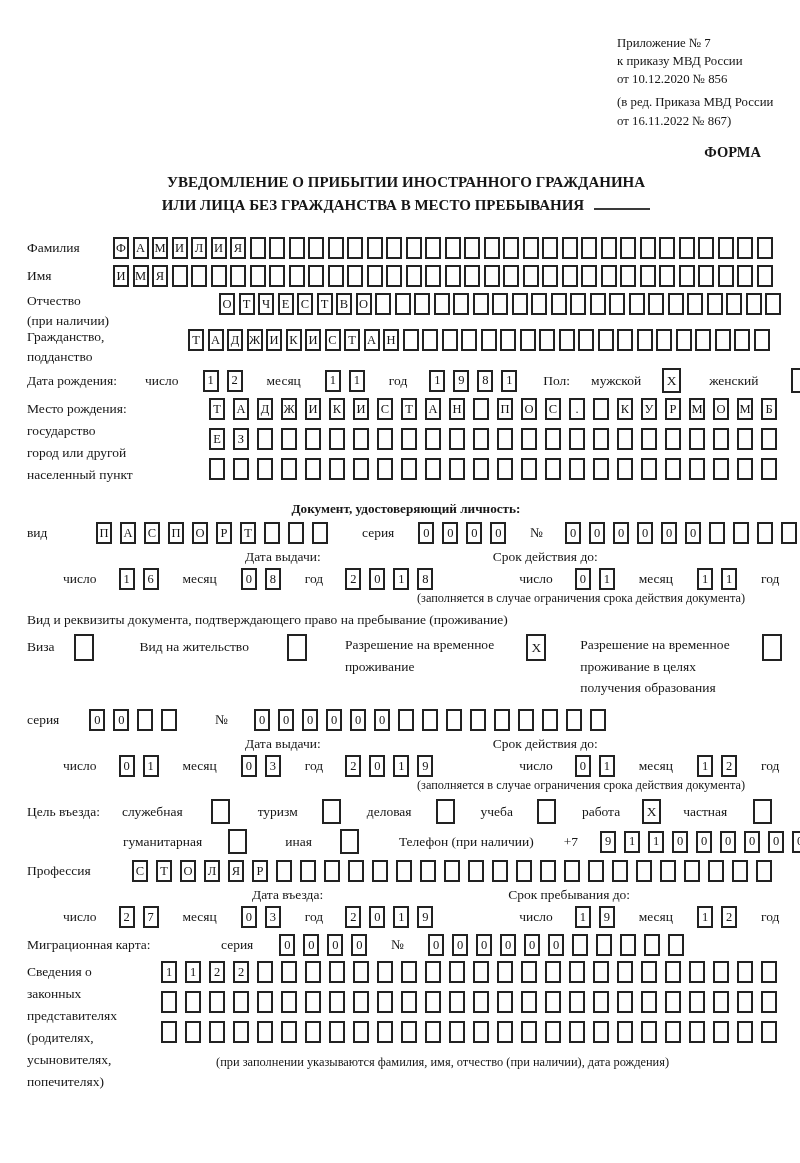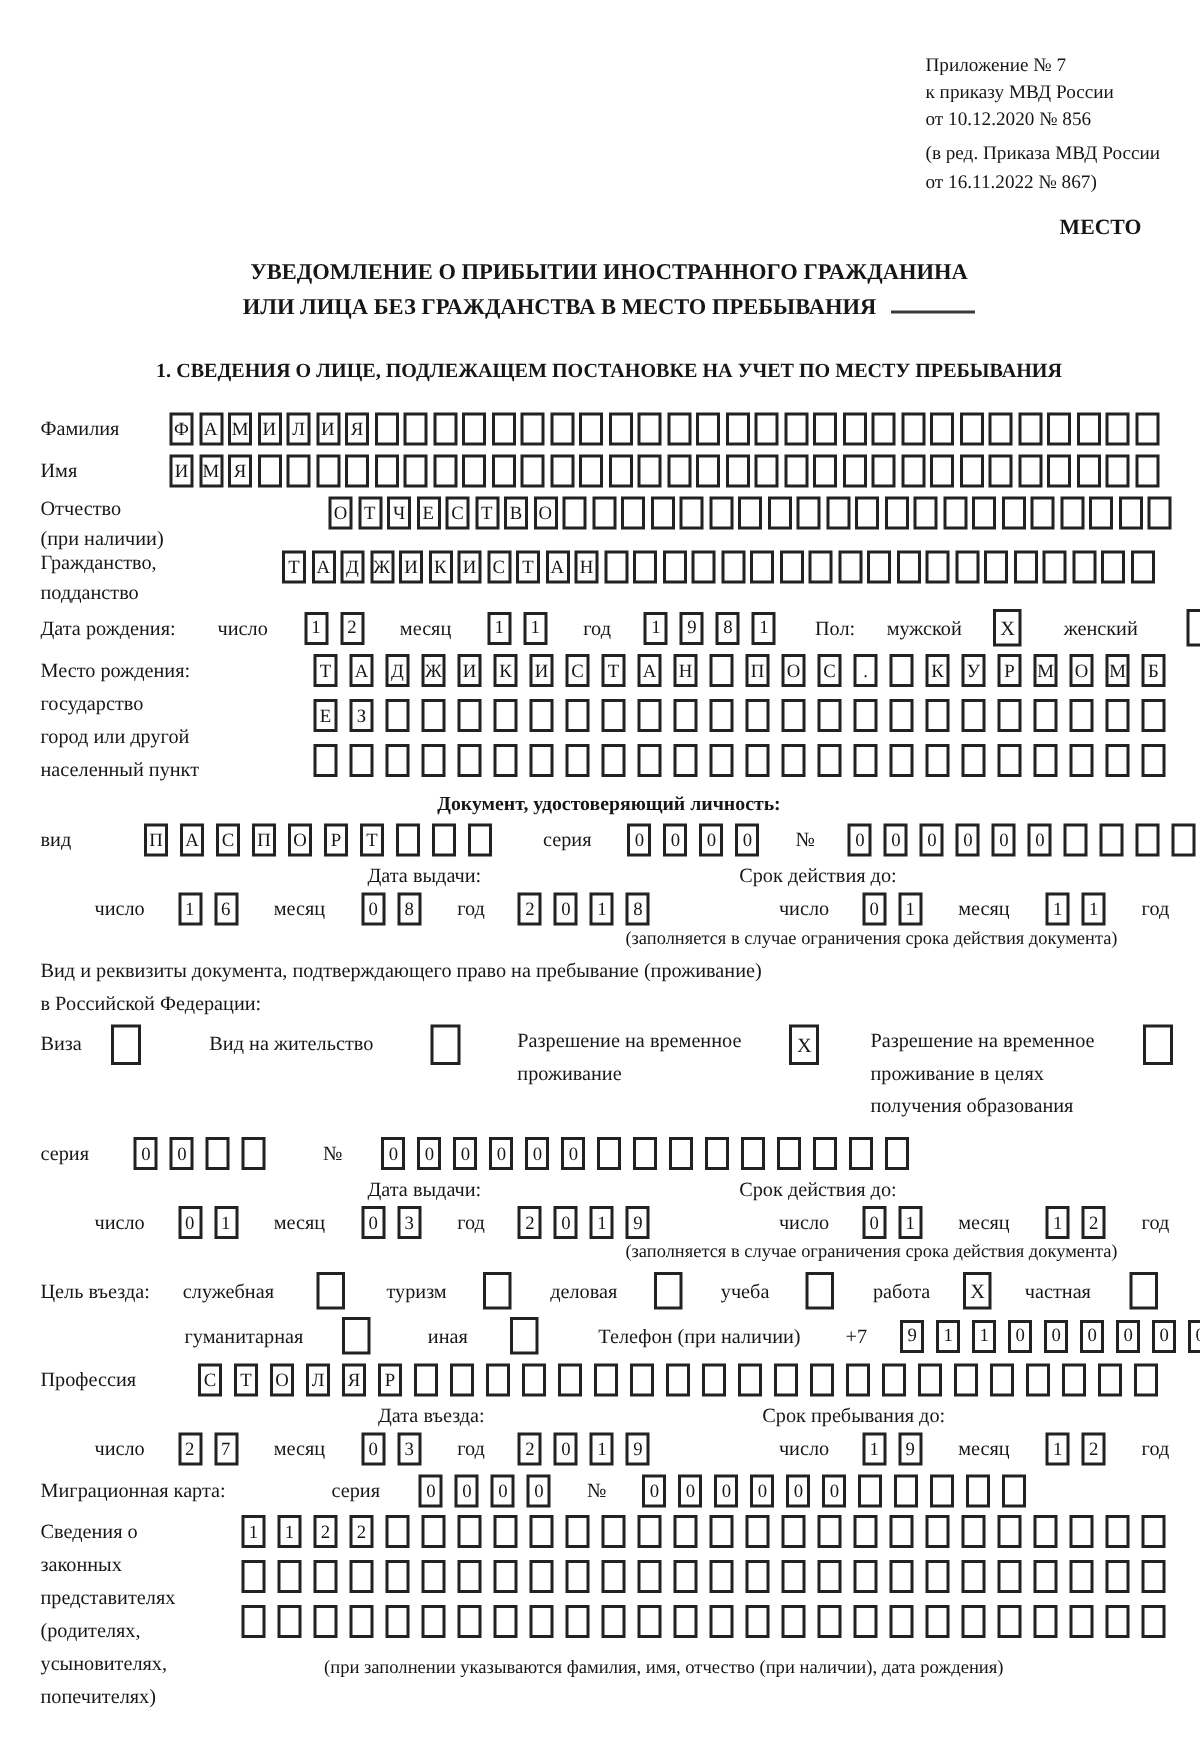--- a/index.html
+++ b/index.html
@@ -40,30 +40,29 @@
 
 <div class="page">
 
   <div class="hdr">
     <div>Приложение № 7</div>
     <div>к приказу МВД России</div>
     <div>от 10.12.2020 № 856</div>
     <div class="sub">(в ред. Приказа МВД России</div>
     <div>от 16.11.2022 № 867)</div>
   </div>
-  <div class="forma">МЕСТО</div>
+  <div class="forma">ФОРМА</div>
 
   <div class="title">
     <div>УВЕДОМЛЕНИЕ О ПРИБЫТИИ ИНОСТРАННОГО ГРАЖДАНИНА</div>
     <div>
       <span>ИЛИ ЛИЦА БЕЗ ГРАЖДАНСТВА В МЕСТО ПРЕБЫВАНИЯ</span><span class="uline"></span>
     </div>
   </div>
 
-  <div class="sect">1. СВЕДЕНИЯ О ЛИЦЕ, ПОДЛЕЖАЩЕМ ПОСТАНОВКЕ НА УЧЕТ ПО МЕСТУ ПРЕБЫВАНИЯ</div>
 
   <div class="frow" style="margin-top:20px">
     <div class="lbl" style="width:70px">Фамилия</div>
     <div class="cells tight">
         <div class="cell">Ф</div>
         <div class="cell">А</div>
         <div class="cell">М</div>
         <div class="cell">И</div>
         <div class="cell">Л</div>
         <div class="cell">И</div>
@@ -323,21 +322,21 @@
           <div class="cell"></div>
           <div class="cell"></div>
           <div class="cell"></div>
           <div class="cell"></div>
           <div class="cell"></div>
           <div class="cell"></div>
         </div>
     </div>
   </div>
 
-  <div class="sect" style="margin-top:4px;font-size:13.2px">Документ, удостоверяющий личность:</div>
+  <div class="sect" style="margin-top:15px;font-size:13.2px">Документ, удостоверяющий личность:</div>
 
   <div class="frow mt5">
     <span class="lbl" style="width:53px">вид</span>
     <div class="cells">
         <div class="cell">П</div>
         <div class="cell">А</div>
         <div class="cell">С</div>
         <div class="cell">П</div>
         <div class="cell">О</div>
         <div class="cell">Р</div>
@@ -405,21 +404,20 @@
     <div class="cells" style="margin-left:6px">
         <div class="cell">2</div>
         <div class="cell">0</div>
         <div class="cell">2</div>
         <div class="cell">5</div>
       </div>
   </div>
   <div class="note">(заполняется в случае ограничения срока действия документа)</div>
 
   <div class="lbl mt6" style="white-space:normal">Вид и реквизиты документа, подтверждающего право на пребывание (проживание)</div>
-  <div class="lbl" style="margin-top:6px">в Российской Федерации:</div>
 
   <div class="frow top mt6">
     <span class="lbl pt">Виза</span>
     <div class="chk big" style="margin-left:3px"></div>
     <span class="lbl pt" style="margin-left:30px">Вид на жительство</span>
     <div class="chk big" style="margin-left:22px"></div>
     <div class="mlbl" style="margin-left:22px">
       <div>Разрешение на временное</div>
       <div>проживание</div>
     </div>

